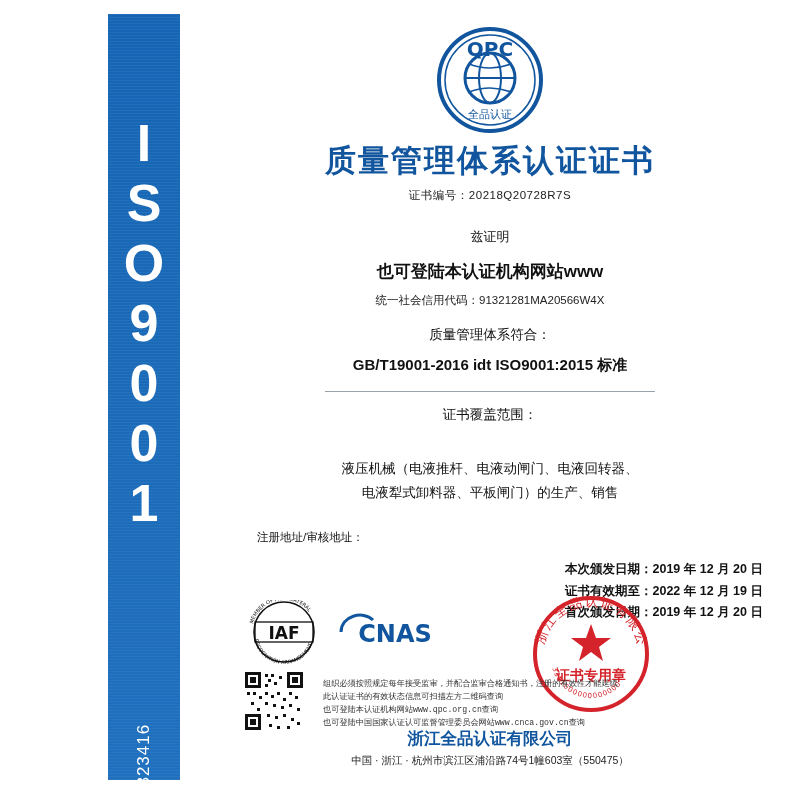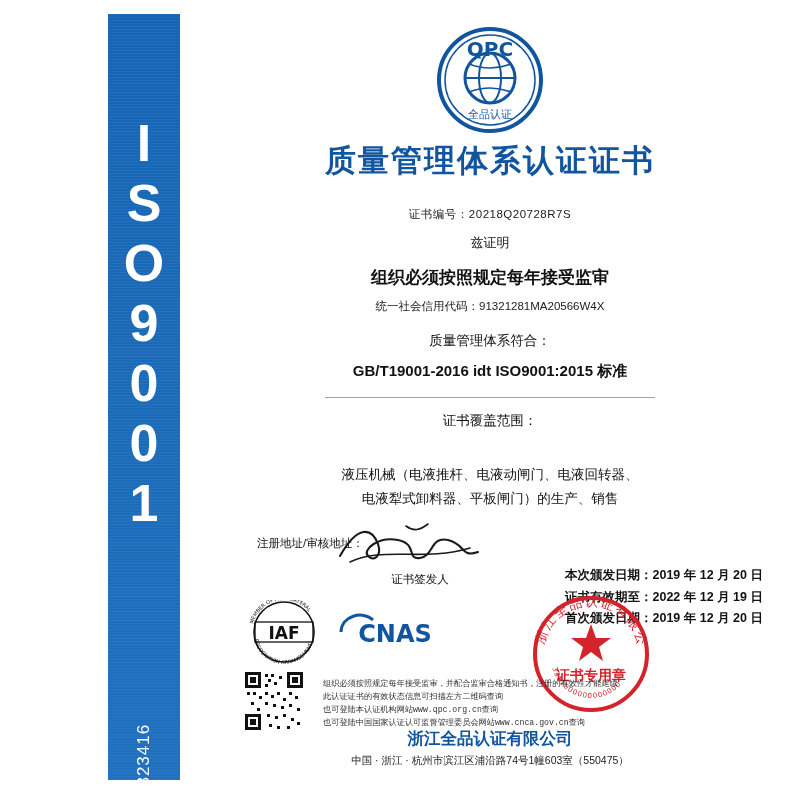--- a/index.html
+++ b/index.html
@@ -91,26 +91,26 @@
     font-size: 31px;
     font-weight: bold;
     letter-spacing: 2px;
     color: #10559e;
     margin-top: 6px;
     font-family: Liberation Sans, sans-serif;
   }
   .cert-no {
     font-size: 11.5px;
     color: #222;
-    margin-top: 25px;
+    margin-top: 6px;
     letter-spacing: .5px;
   }
   .zizhengming {
     font-size: 13px;
-    margin-top: 12px;
+    margin-top: 25px;
     color: #111;
   }
   .company {
     font-size: 17px;
     font-weight: bold;
     margin-top: 14px;
     color: #111;
   }
   .credit-code {
     font-size: 11.5px;
@@ -299,21 +299,21 @@
     </div>
 
     <div class="cert-title">质量管理体系认证证书</div>
 
     <div class="cert-no">
       <span>证书编号：</span><span>20218Q20728R7S</span>
     </div>
 
     <div class="zizhengming">兹证明</div>
 
-    <div class="company">组织必须按照规定每年接受监审</div>
+    <div class="company">也可登陆本认证机构网站www</div>
 
     <div class="credit-code">
       <span>统一社会信用代码：</span><span>91321281MA20566W4X</span>
     </div>
 
     <div class="conform-line">质量管理体系符合：</div>
     <div class="standard">GB/T19001-2016 idt ISO9001:2015 标准</div>
 
     <div class="sep-line"></div>
 
@@ -330,30 +330,20 @@
         <span>本次颁发日期：</span><span>2019 年 12 月 20 日</span>
       </div>
       <div class="row">
         <span>证书有效期至：</span><span>2022 年 12 月 19 日</span>
       </div>
       <div class="row">
         <span>首次颁发日期：</span><span>2019 年 12 月 20 日</span>
       </div>
     </div>
 
-    <div class="sig-area">
-      <div class="sig-scribble">
-        <svg width="200" height="52" viewBox="0 0 200 52">
-          <path d="M20 38 C38 6, 52 10, 58 26 C62 38, 54 44, 48 38 C42 32, 58 18, 78 22 C98 26, 86 42, 100 40 C114 38, 110 18, 128 22 C146 26, 140 40, 158 34" fill="none" stroke="#1a1a1a" stroke-width="2.1" stroke-linecap="round"></path>
-          <path d="M30 44 C62 28, 104 44, 150 30" fill="none" stroke="#1a1a1a" stroke-width="1.6" stroke-linecap="round"></path>
-          <path d="M86 8 C94 14, 100 12, 108 6" fill="none" stroke="#1a1a1a" stroke-width="1.6" stroke-linecap="round"></path>
-        </svg>
-      </div>
-      <div class="sig-label">证书签发人</div>
-    </div>
 
     <div class="accred-row">
 
       <div class="iaf-mark">
         <svg width="90" height="64" viewBox="0 0 90 64">
           <circle cx="45" cy="32" r="30" fill="none" stroke="#111" stroke-width="1.6"></circle>
           <rect x="16" y="22" width="58" height="20" fill="none" stroke="#111" stroke-width="1.3"></rect>
           <text x="45" y="39" text-anchor="middle" font-family="DejaVu Sans, sans-serif" font-size="17" font-weight="bold" fill="#111">IAF</text>
           <path id="iafTop" d="M13 32 A32 32 0 0 1 77 32" fill="none"></path>
           <path id="iafBot" d="M15 34 A30 30 0 0 0 75 34" fill="none"></path>

